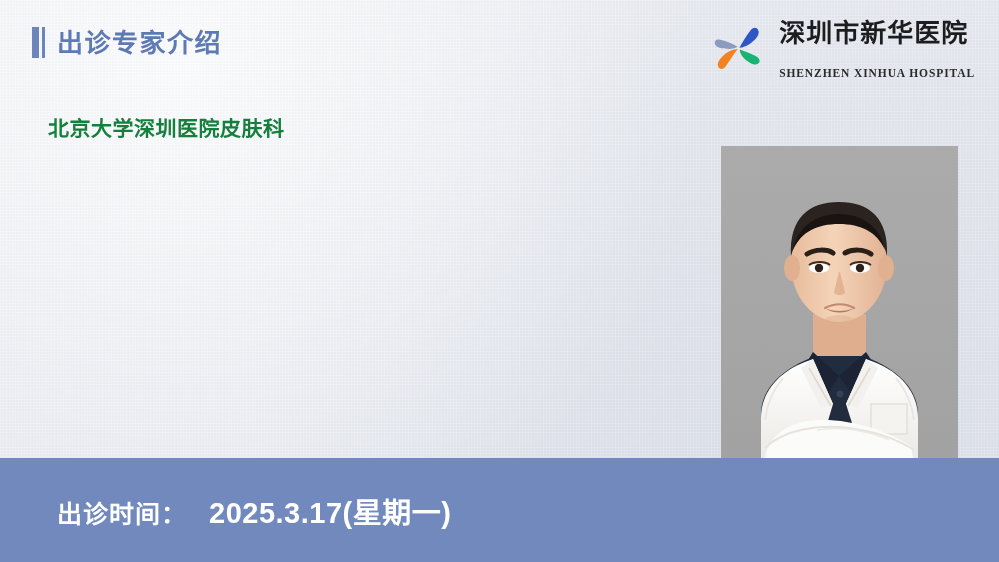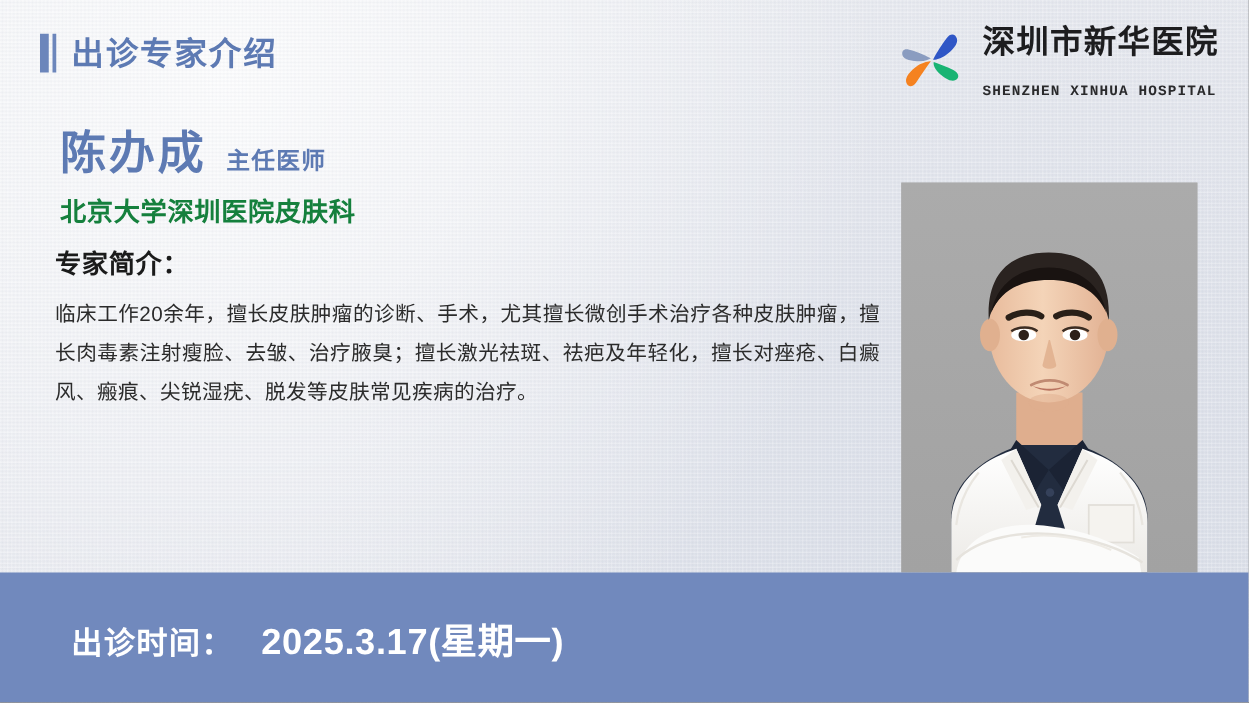--- a/index.html
+++ b/index.html
@@ -93,21 +93,21 @@
   #logo-name-cn {
     font-family: "Liberation Serif", "DejaVu Serif", serif;
     font-size: 26px;
     font-weight: 700;
     color: #1d1d1f;
     letter-spacing: 1px;
     line-height: 1.05;
     white-space: nowrap;
   }
   #logo-name-en {
-    font-family: Liberation Mono, monospace;
+    font-family: Liberation Serif, serif;
     font-size: 11.5px;
     font-weight: 700;
     color: #2a2a2c;
     letter-spacing: 0.9px;
     line-height: 1;
     white-space: nowrap;
     margin-top: 20px;
   }
 
   
@@ -236,31 +236,23 @@
         <path d="M50 51 C 58 54, 69 58, 77 62 C 85 66, 86 73, 80 76 C 74 79, 64 73, 56 65 C 51 60, 49 54, 50 51 Z" fill="#19b473"></path>
       </svg>
     </span>
     <span id="logo-text">
       <span id="logo-name-cn">深圳市新华医院</span>
       <span id="logo-name-en">SHENZHEN XINHUA HOSPITAL</span>
     </span>
   </div>
 
   <div id="doctor-block">
-    <div id="doctor-name-row">
-      <span id="doctor-name">陈办成</span>
-      <span id="doctor-rank">主任医师</span>
-    </div>
     <div id="doctor-affiliation">北京大学深圳医院皮肤科</div>
   </div>
 
-  <div id="bio-block">
-    <div id="bio-heading">专家简介：</div>
-    <div id="bio-paragraph">临床工作20余年，擅长皮肤肿瘤的诊断、手术，尤其擅长微创手术治疗各种皮肤肿瘤，擅长肉毒素注射瘦脸、去皱、治疗腋臭；擅长激光祛斑、祛疤及年轻化，擅长对痤疮、白癜风、瘢痕、尖锐湿疣、脱发等皮肤常见疾病的治疗。</div>
-  </div>
 
   <div id="portrait">
     <svg viewBox="0 0 237 312" xmlns="http://www.w3.org/2000/svg" aria-hidden="true">
       <defs>
         <linearGradient id="skin" x1="0" y1="0" x2="1" y2="0">
           <stop offset="0%" stop-color="#e8bb9c"></stop>
           <stop offset="45%" stop-color="#f4d4b8"></stop>
           <stop offset="100%" stop-color="#e2b294"></stop>
         </linearGradient>
         <linearGradient id="coat" x1="0" y1="0" x2="0" y2="1">

